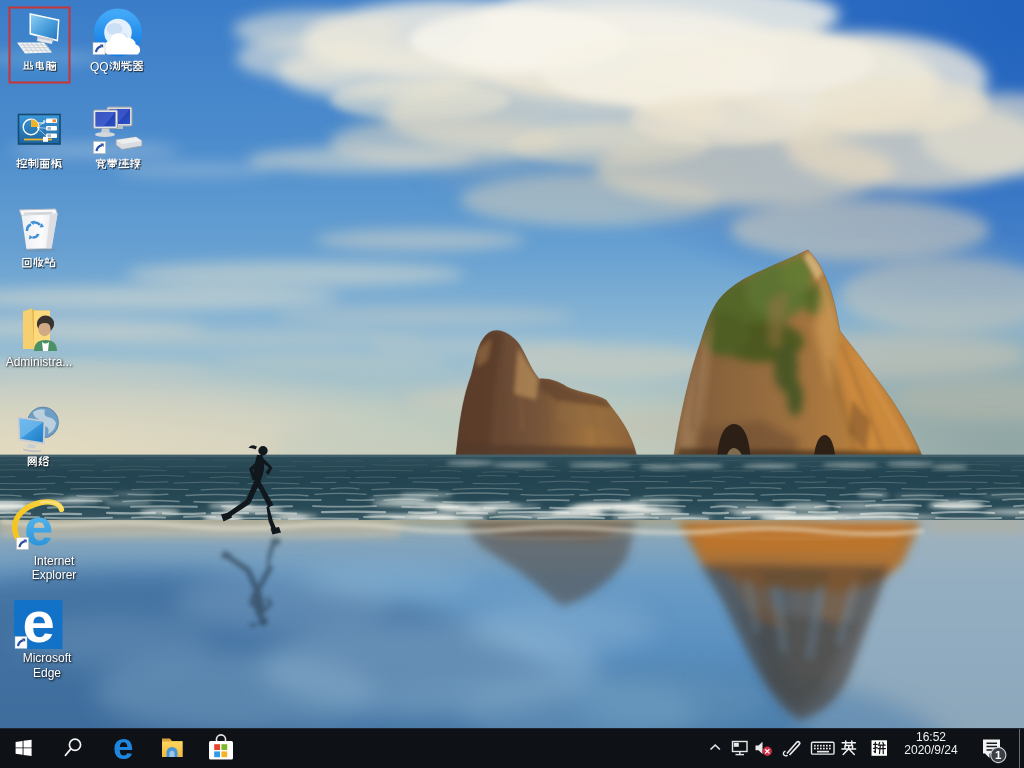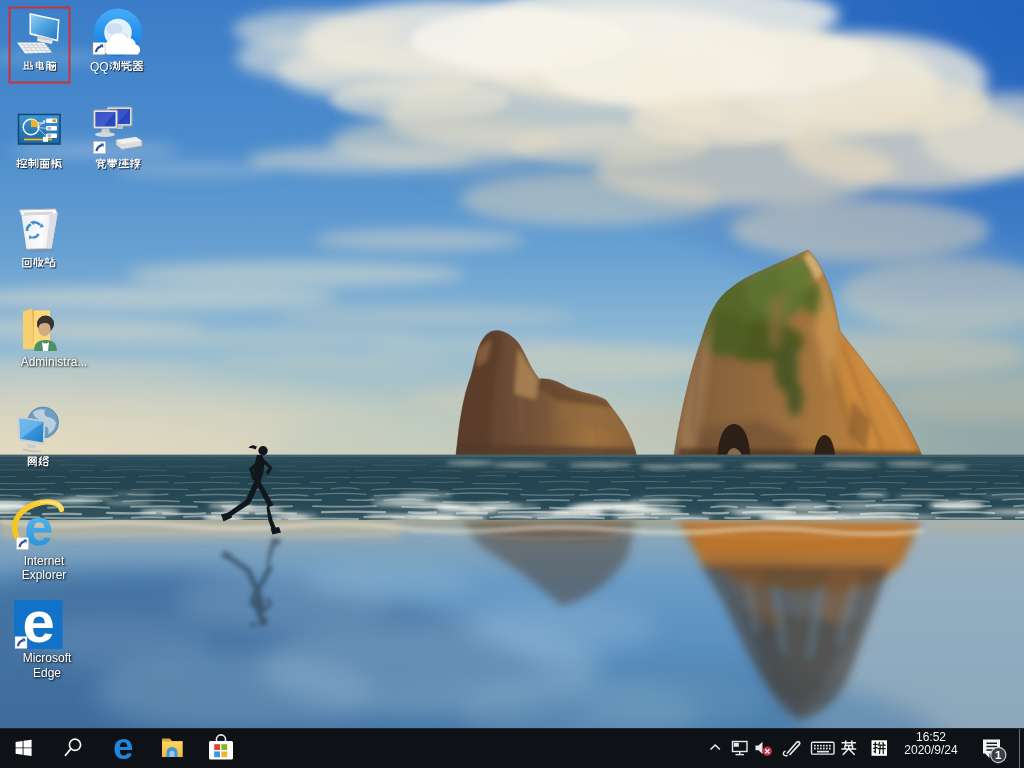--- a/index.html
+++ b/index.html
@@ -740,16 +740,16 @@
       <circle cx="998.3" cy="755" r="7.6" fill="#3c4046" stroke="#c9ccd0" stroke-width="1.2"></circle>
       <text x="998.3" y="759.3" font-family="Liberation Sans" font-size="11.5" font-weight="bold" fill="#fff" text-anchor="middle">1</text>
       <line x1="1019.5" y1="729" x2="1019.5" y2="768" stroke="#6a6e74" stroke-width="1"></line>
       <defs>
         <linearGradient id="foldg" x1="0" y1="0" x2="0" y2="1">
           <stop offset="0" stop-color="#ffd65e"></stop>
           <stop offset="1" stop-color="#efb93f"></stop>
         </linearGradient>
       </defs>
     </svg>
-    <div class="lbl" style="left:15px;top:355px;width:78px">Administra...</div>
-    <div class="lbl" style="left:5px;top:553.5px;width:78px">Internet<br>Explorer</div>
+    <div class="lbl" style="left:0px;top:355px;width:78px">Administra...</div>
+    <div class="lbl" style="left:15px;top:553.5px;width:78px">Internet<br>Explorer</div>
     <div class="lbl" style="left:8px;top:651px;width:78px">Microsoft<br>Edge</div>
     <div class="clk">16:52<br>2020/9/24</div>
   </div>
 </body></html>

